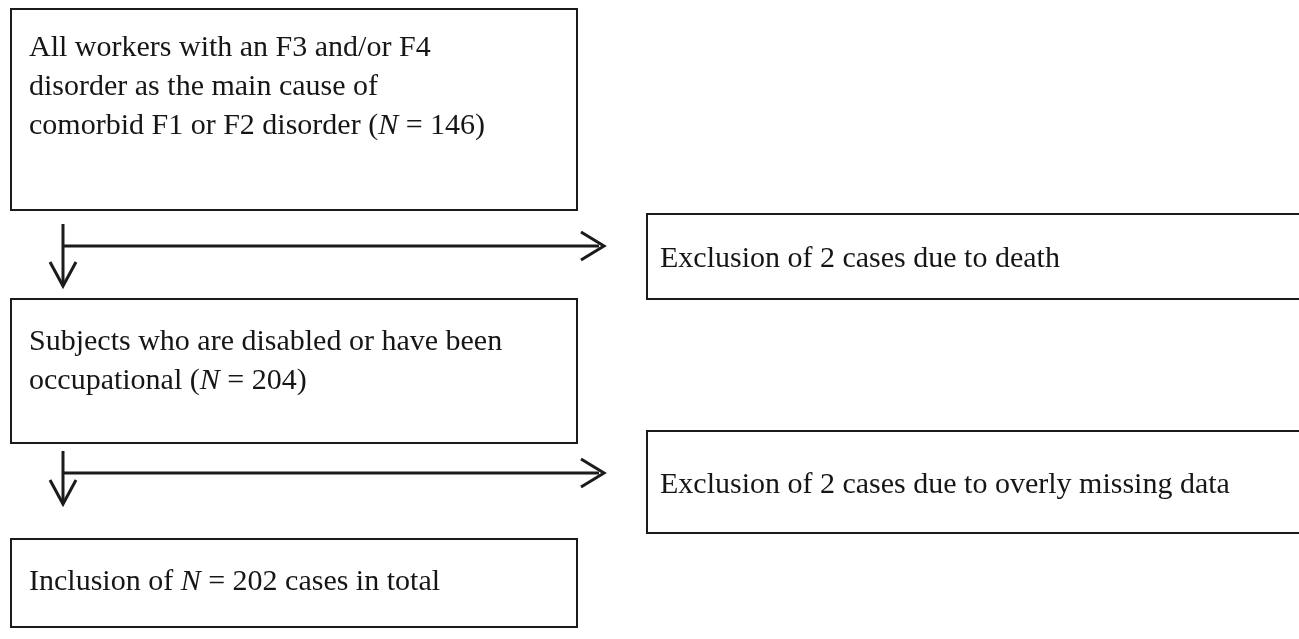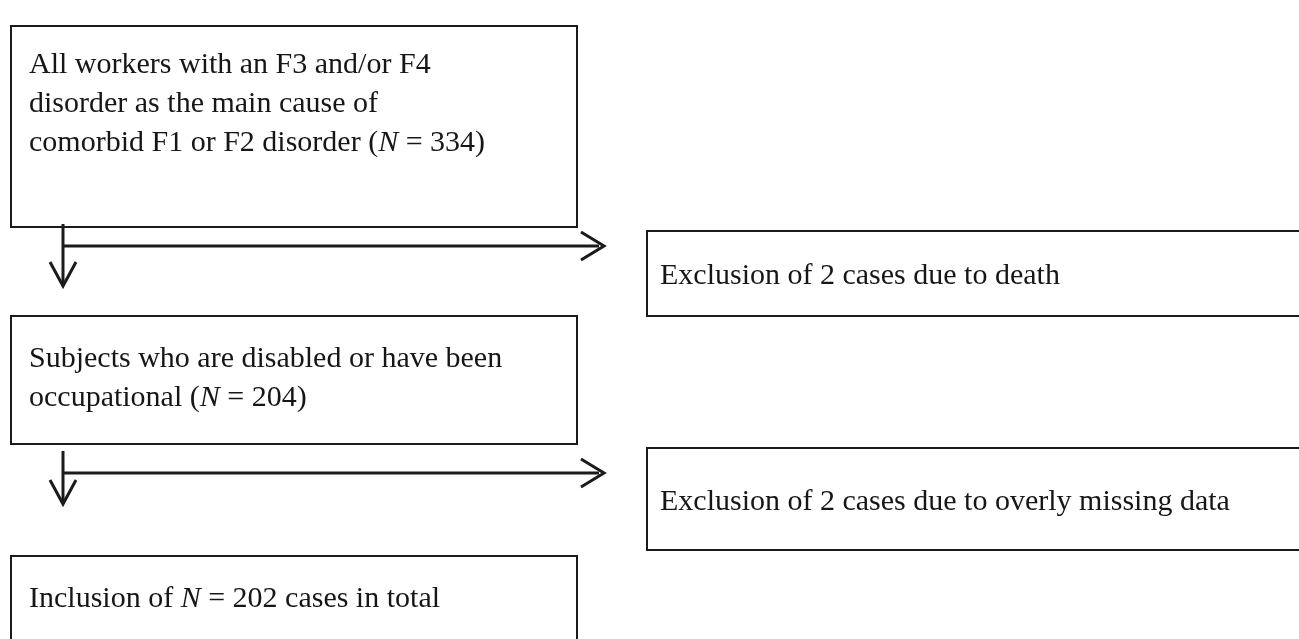--- a/index.html
+++ b/index.html
@@ -16,42 +16,41 @@
     font-family: "Liberation Serif", "DejaVu Serif", serif;
     color: #161616;
   }
   .box {
     position: absolute;
     box-sizing: border-box;
     border: 2px solid #1b1b1b;
     background: #ffffff;
     font-size: 30px;
     line-height: 39px;
-    margin-top: 17px;
   }
   .box .line {
     white-space: pre-wrap;
   }
   .main-box {
     left: 10px;
     width: 568px;
     padding: 16px 18px 0 17px;
   }
   .excl-box {
     left: 646px;
     width: 676px;
     display: flex;
     align-items: center;
     padding-left: 12px;
   }
   .it {
     font-style: italic;
   }
   #box1 { top: 8px;   height: 203px; }
-  #box2 { top: 298px; height: 130px; padding-top: 20px; }
+  #box2 { top: 298px; height: 146px; padding-top: 20px; }
   #box3 { top: 538px; height: 90px;  padding-top: 20px; }
   #excl1 { top: 213px; height: 87px; }
   #excl2 { top: 430px; height: 104px; }
   .arrow-layer {
     position: absolute;
     left: 0;
     top: 0;
     width: 1299px;
     height: 639px;
     pointer-events: none;
@@ -63,21 +62,21 @@
   }
 </style>
 </head>
 <body>
 
 <div class="canvas">
 
   <div class="box main-box" id="box1">
     <div class="line"><span>All workers with an F3 and/or F4</span></div>
     <div class="line"><span>disorder as the main cause of</span></div>
-    <div class="line"><span>comorbid F1 or F2 disorder (</span><span class="it">N</span><span> = 334)</span></div>
+    <div class="line"><span>comorbid F1 or F2 disorder (</span><span class="it">N</span><span> = 146)</span></div>
   </div>
 
   <div class="box excl-box" id="excl1">
     <div class="line"><span>Exclusion of 2 cases due to death</span></div>
   </div>
 
   <div class="box main-box" id="box2">
     <div class="line"><span>Subjects who are disabled or have been</span></div>
     <div class="line"><span>occupational (</span><span class="it">N</span><span> = 204)</span></div>
   </div>

